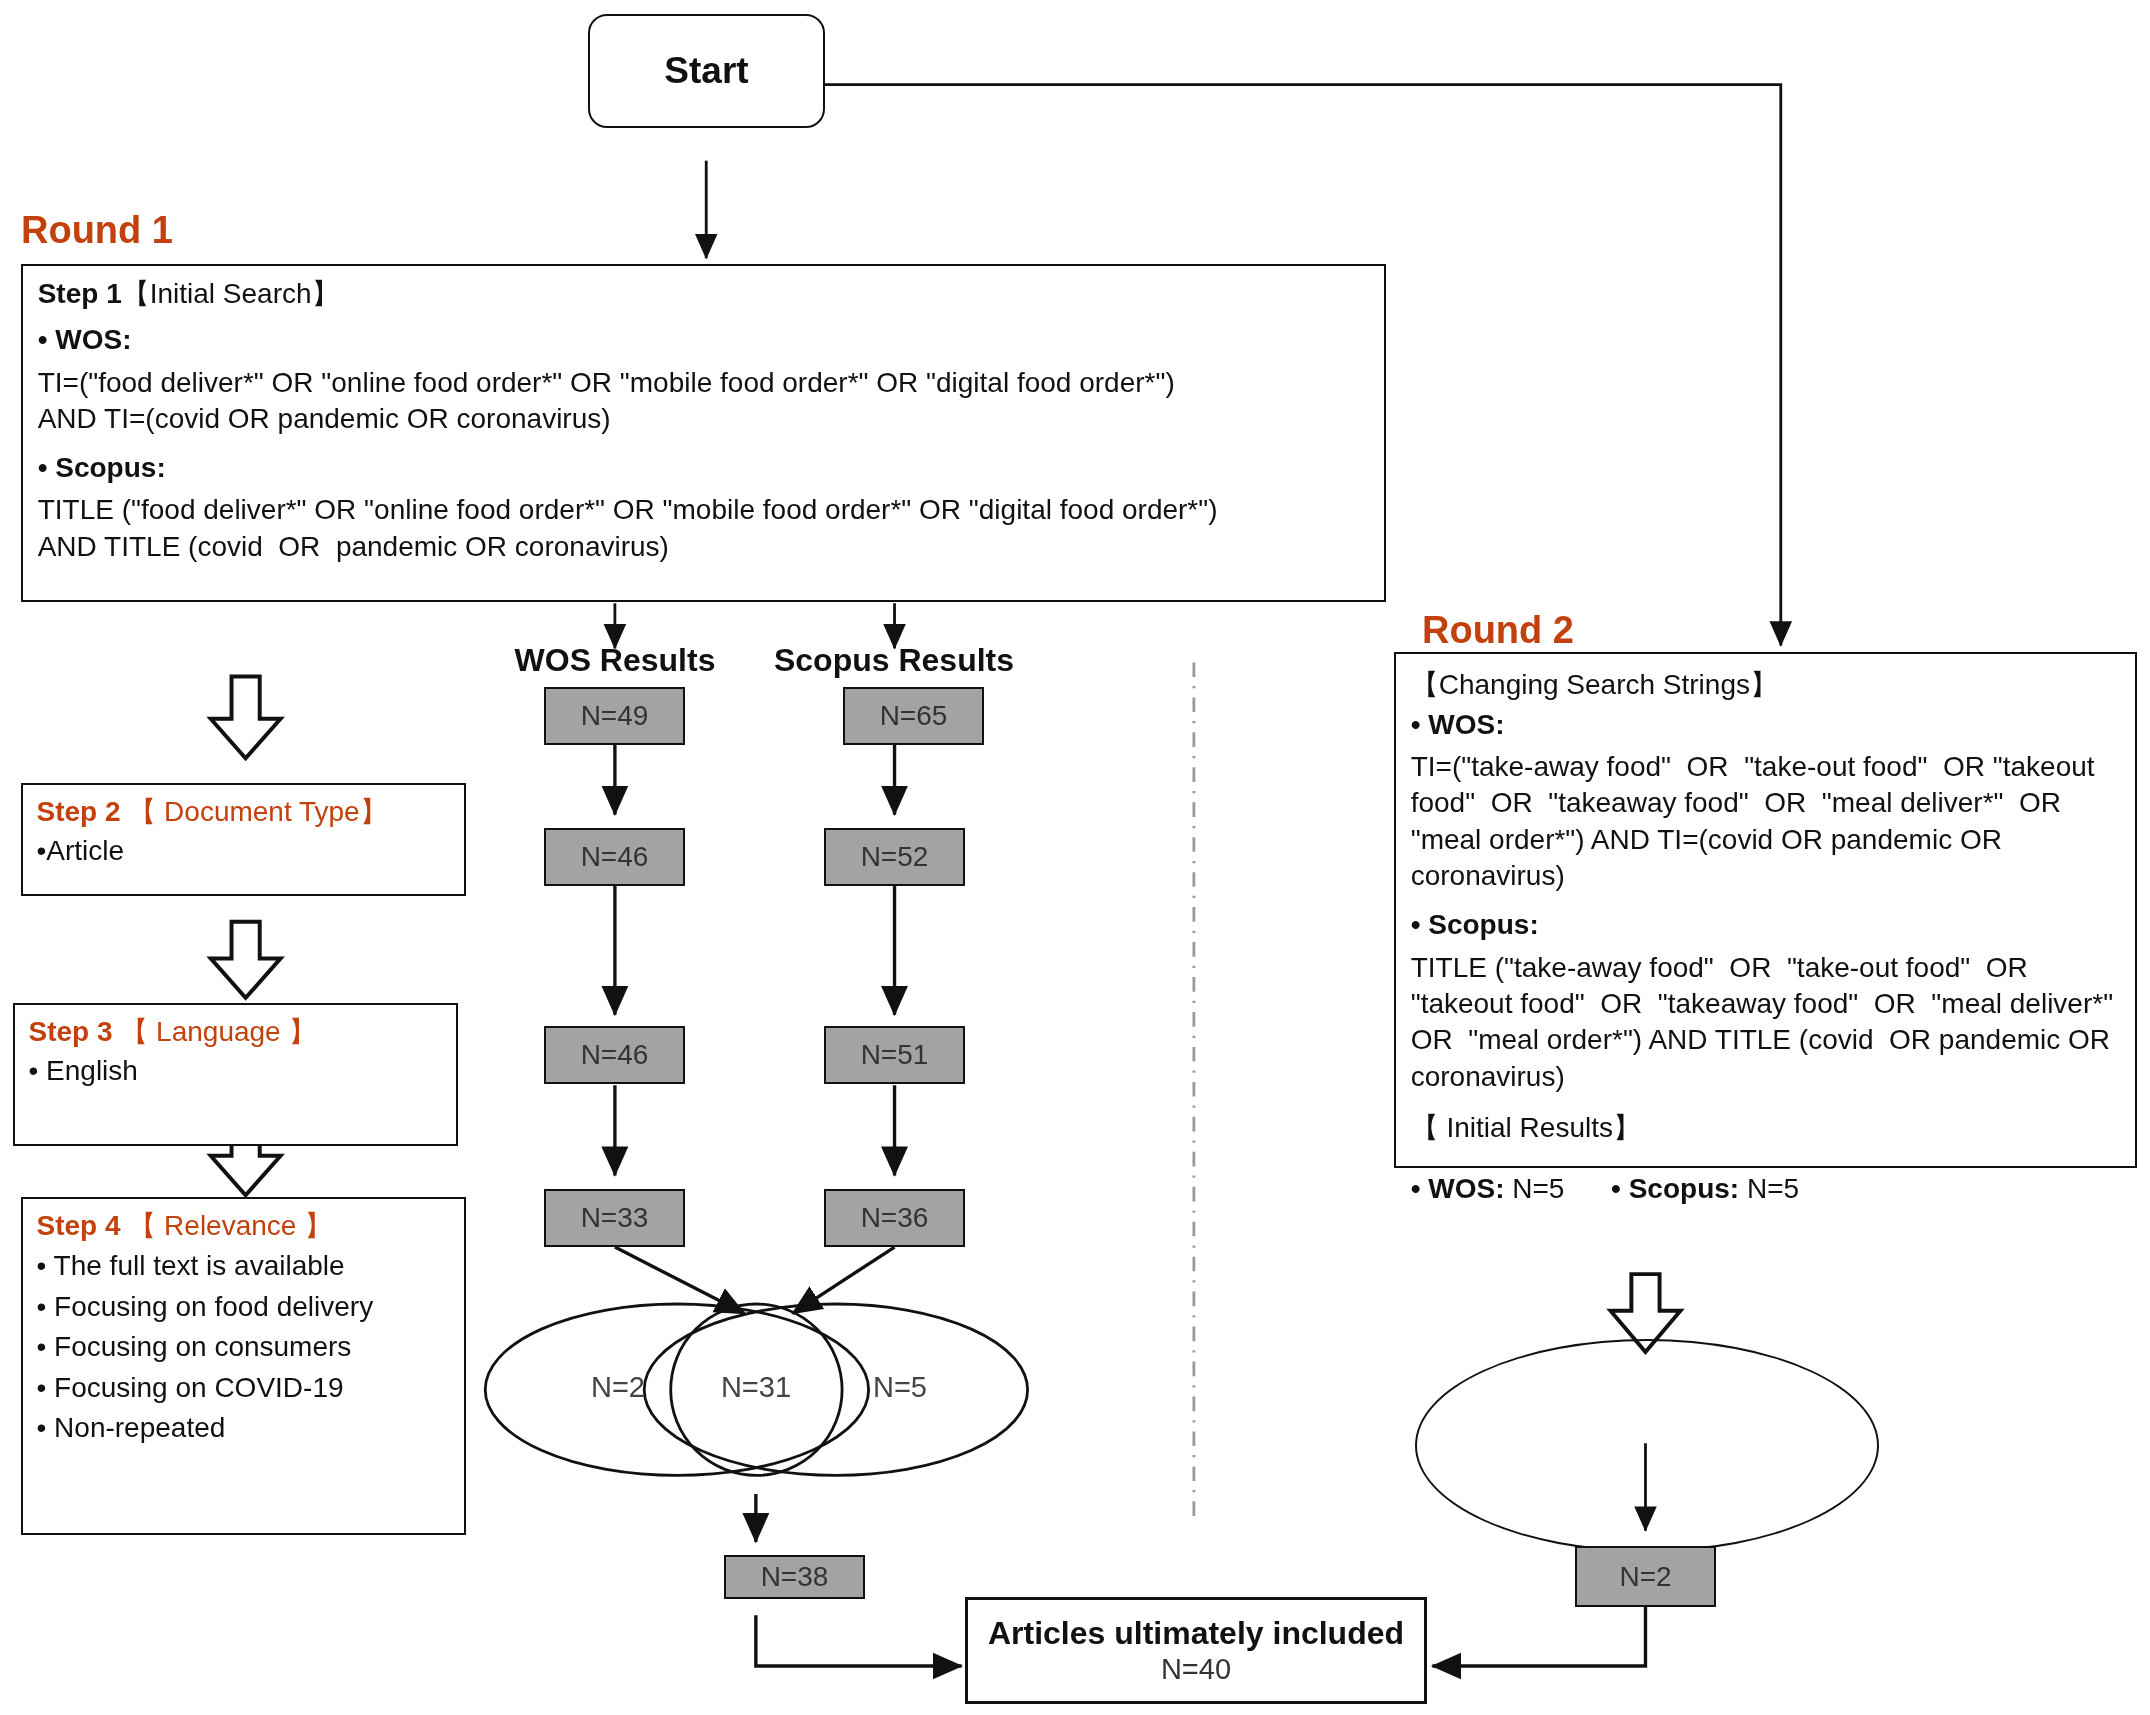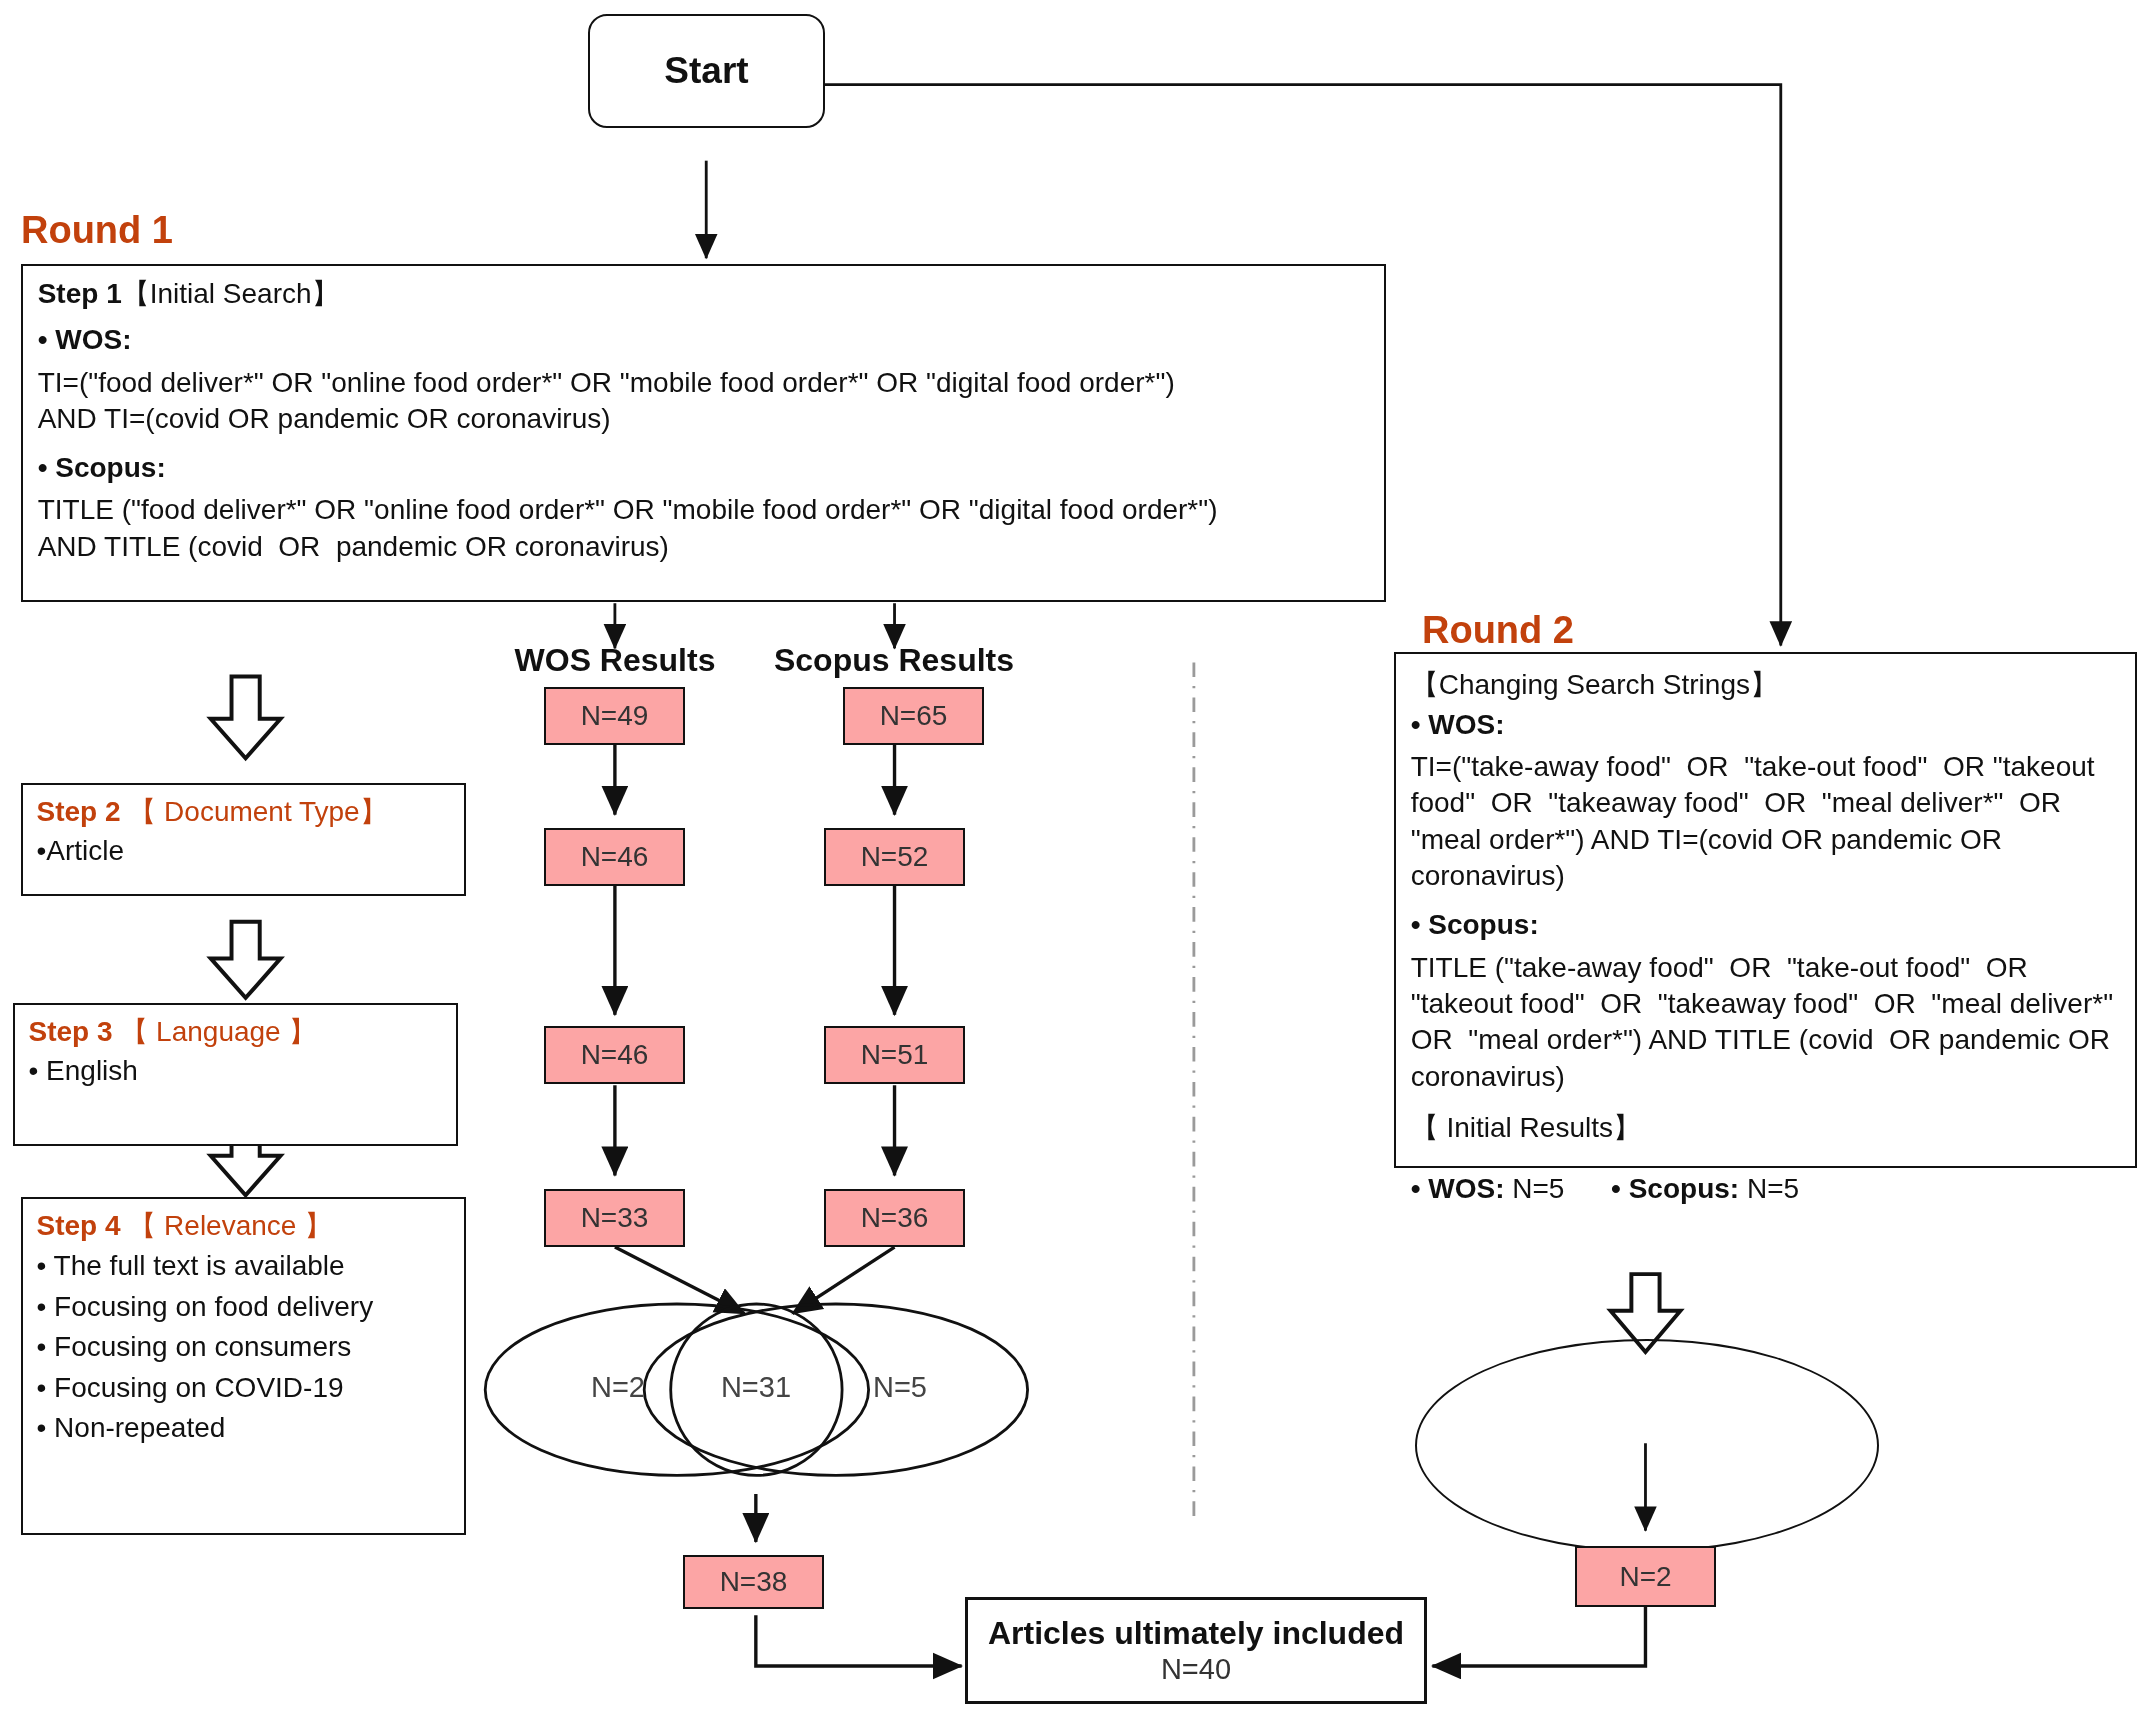--- a/index.html
+++ b/index.html
@@ -22,21 +22,21 @@
   .b-sub{font-size:28px;color:#111;margin:12.4px 0 8px 0;line-height:1.15;}
   .b-inline{font-size:28px;color:#111;line-height:1.2;}
   .b-inline b{font-weight:bold;}
 
   .stepbox{padding:10px 13.5px;}
   .step-title{font-size:28px;color:#c2410c;line-height:1.2;margin:0 0 5.6px 0;}
   .step-title b{font-weight:bold;}
   .bullet-line{font-size:28px;color:#111;line-height:1.2;margin:6.8px 0 0 0;}
   .bullet-tight{margin-top:2.3px;}
 
-  .nbox{border:2.8px solid #111;background:#fca5a5;display:flex;align-items:center;justify-content:center;
+  .nbox{border:2.8px solid #111;background:#a3a3a3;display:flex;align-items:center;justify-content:center;
         font-size:28px;color:#333;}
   .colhead{position:absolute;font-size:32px;font-weight:bold;color:#111;text-align:center;}
 
   .venn-label{position:absolute;font-size:29px;color:#444;text-align:center;}
 
   .oval{position:absolute;border:2.8px solid #111;border-radius:50%;background:transparent;}
   .ovaltext{position:absolute;font-size:30px;color:#222;text-align:center;white-space:nowrap;}
 
   .finalbox{border:3.4px solid #111;background:#fff;display:flex;flex-direction:column;
             align-items:center;justify-content:center;}
@@ -152,21 +152,21 @@
 
   <div class="node nbox" style="left:824px;top:687px;width:141px;height:58px;margin-left:19px;">N=65</div>
   <div class="node nbox" style="left:824px;top:828px;width:141px;height:58px;">N=52</div>
   <div class="node nbox" style="left:824px;top:1026px;width:141px;height:58px;">N=51</div>
   <div class="node nbox" style="left:824px;top:1189px;width:141px;height:58px;">N=36</div>
 
   <div class="venn-label" style="left:553px;top:1371px;width:130px;">N=2</div>
   <div class="venn-label" style="left:691px;top:1371px;width:130px;">N=31</div>
   <div class="venn-label" style="left:835px;top:1371px;width:130px;">N=5</div>
 
-  <div class="node nbox" style="left:683px;top:1555px;width:141px;height:54px;">N=38</div>
+  <div class="node nbox" style="left:724px;top:1555px;width:141px;height:44px;">N=38</div>
 
   <div class="round-label" style="left:1422px;top:609px;">Round 2</div>
 
   <div class="node rectbox bigbox" style="left:1394px;top:652px;width:743px;height:516px;">
     <p class="b-sub" style="margin-top:2.3px;">【Changing Search Strings】</p>
     <p class="b-head">• WOS:</p>
     <p class="b-body">TI=("take-away food"  OR  "take-out food"  OR "takeout food"  OR  "takeaway food"  OR  "meal deliver*"  OR  "meal order*") AND TI=(covid OR pandemic OR coronavirus)</p>
     <p class="b-head">• Scopus:</p>
     <p class="b-body">TITLE ("take-away food"  OR  "take-out food"  OR "takeout food"  OR  "takeaway food"  OR  "meal deliver*"  OR  "meal order*") AND TITLE (covid  OR pandemic OR coronavirus)</p>
     <p class="b-sub" style="margin-top:17px;">【 Initial Results】</p>

